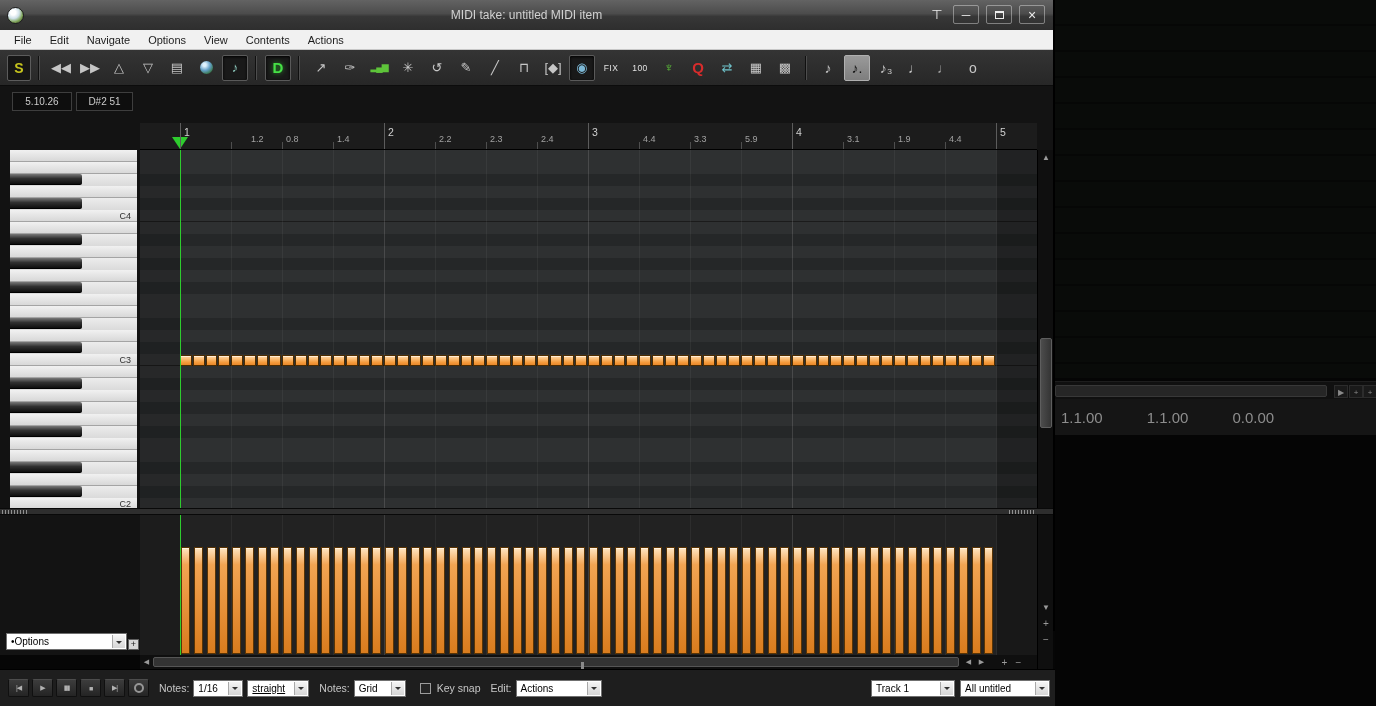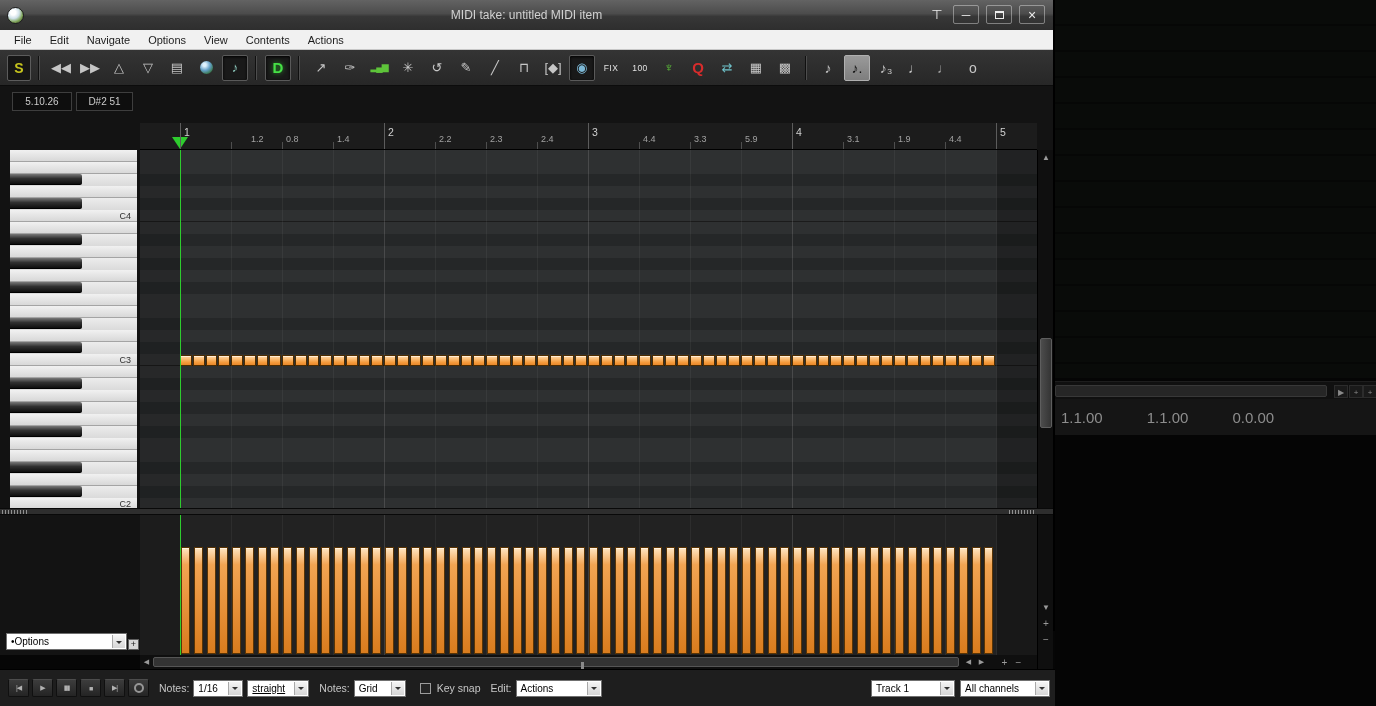--- a/index.html
+++ b/index.html
@@ -664,20 +664,20 @@
       <div class="combo" style="width:86px;">
         <span>Actions</span>
         <span class="combo-arrow"></span>
       </div>
       <div class="right-combos">
         <div class="combo" style="width:84px;">
           <span>Track 1</span>
           <span class="combo-arrow"></span>
         </div>
         <div class="combo" style="width:90px;">
-          <span>All channels</span>
+          <span>All untitled</span>
           <span class="combo-arrow"></span>
         </div>
       </div>
     </div>
 
   </div>
 </div>
 
 </body></html>

